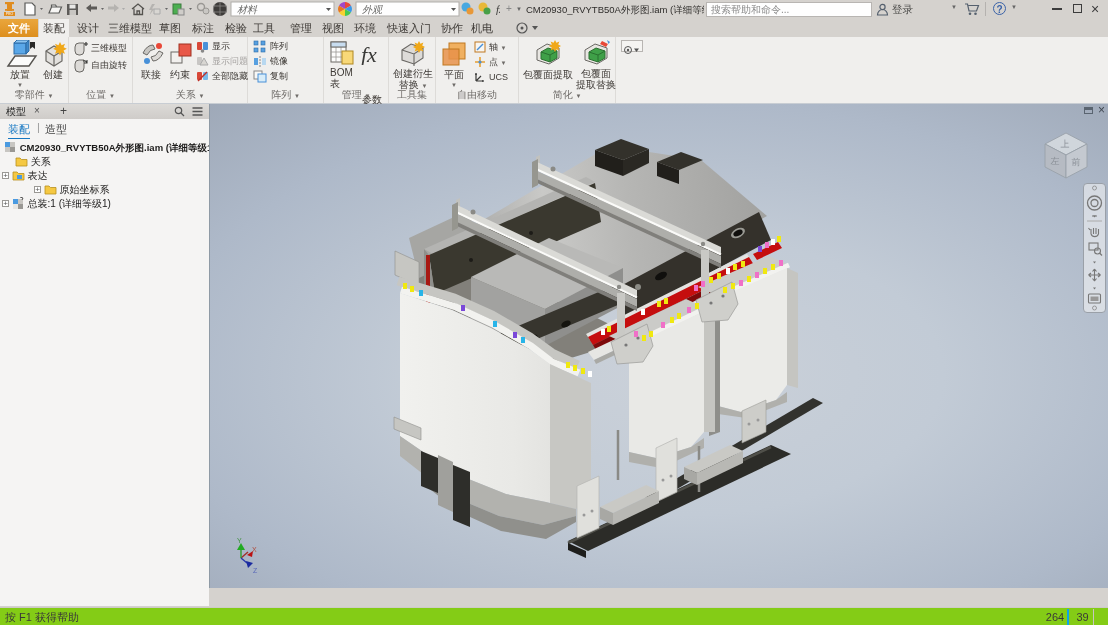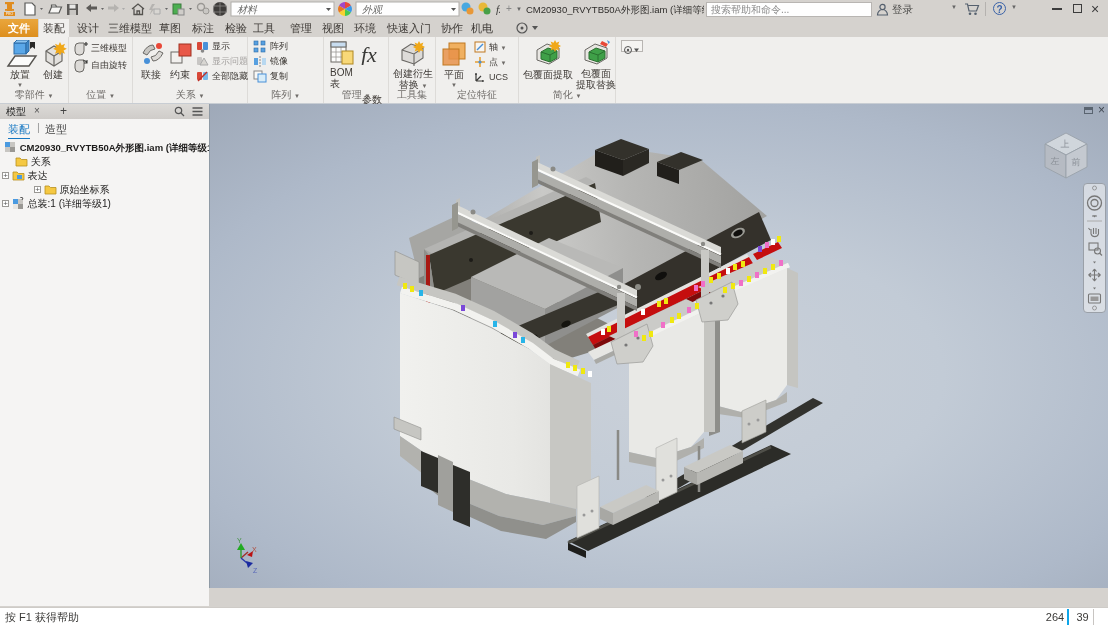--- a/index.html
+++ b/index.html
@@ -29,21 +29,21 @@
 #bswitch{position:absolute;left:0;top:16px;width:209px;height:18px;font-size:11px;}
 #btree{position:absolute;left:0;top:34px;width:209px;bottom:0;font-size:10px;color:#1c1b1a;}
 .trow{position:absolute;left:0;height:13px;line-height:13px;white-space:nowrap;}
 
 #viewport{position:absolute;left:209px;top:104px;width:899px;height:484px;background:radial-gradient(ellipse 760px 400px at 52% 56%, #cbd1d9 0%, #c2cbd6 35%, #aeb9c9 68%, #99a3b2 100%);border-left:1px solid #8f9aa5;overflow:hidden;}
 
 #doctabs{position:absolute;left:209px;top:588px;width:899px;height:19px;background:#d0cdca;border-left:1px solid #a9a6a3;}
 #hometile{position:absolute;left:1px;top:0;width:18px;height:19px;background:#c4c1be;border-right:1px solid #b0ada9;text-align:center;}
 #activetab{position:absolute;left:19px;top:0;width:114px;height:19px;background:#f7f7f6;border-bottom:3px solid #1b7fd2;font-size:11px;color:#1565ab;line-height:16px;text-align:center;}
 
-#statusbar{position:absolute;left:0;top:607px;width:1108px;height:18px;background:#ffffff;border-top:1px solid #cecbc7;font-size:11px;color:#3b3a38;line-height:17px;}
+#statusbar{position:absolute;left:0;top:607px;width:1108px;height:18px;background:#84cc16;border-top:1px solid #cecbc7;font-size:11px;color:#3b3a38;line-height:17px;}
 </style></head>
 <body>
 <div id="app">
 
   <div id="titlebar"></div>
   <svg class="abs" style="left:0;top:0;" width="500" height="19" viewBox="0 0 500 19">
 
     <rect x="7" y="2" width="5" height="9" fill="#e08c1e"></rect>
       <rect x="5" y="2" width="9" height="2.2" fill="#e08c1e"></rect>
       <rect x="5" y="9" width="9" height="1.8" fill="#e08c1e"></rect>
@@ -279,21 +279,21 @@
       <svg class="abs" style="left:38px;top:19px;" width="12" height="12" viewBox="0 0 12 12">
           <path d="M6 1 v10 M1 6 h10" stroke="#e8a030" stroke-width="1.6"></path>
           <circle cx="6" cy="6" r="1.6" fill="#4890d8"></circle>
         </svg>
       <div class="small-row" style="left:53px;top:19px;">点 <span class="dn">▼</span></div>
       <svg class="abs" style="left:38px;top:34px;" width="12" height="12" viewBox="0 0 12 12">
           <path d="M2 10 v-8 M2 10 h8 M2 10 l5-5" stroke="#3a3a38" stroke-width="1.2" fill="none"></path>
           <path d="M2 2 l-1 2 h2 z M10 10 l-2-1 v2 z" fill="#3a3a38"></path>
         </svg>
       <div class="small-row" style="left:53px;top:34px;">UCS</div>
-      <div class="rlabel">定位特征</div>
+      <div class="rlabel">自由移动</div>
     </div>
 
     <div class="rgroup" style="left:519px;width:97px;">
       <svg class="abs" style="left:14px;top:2px;" width="30" height="30" viewBox="0 0 30 30">
           <path d="M4 11 l10-6 12 4 v10 l-10 6 -12-4 z" fill="#e8e6e2" stroke="#6a6864"></path>
           <path d="M8 13 l7-4 9 3 v7 l-7 4 -9-3 z" fill="#3fa048" stroke="#2a7030"></path>
           <path d="M8 13 l9 3 7-4 M17 16 v7" fill="none" stroke="#2a7030"></path>
           <path d="M22 1 l1.4 2.8 3-1.2 -1.2 3 2.8 1.4 -2.8 1.4 1.2 3 -3-1.2 -1.4 2.8 -1.4-2.8 -3 1.2 1.2-3 -2.8-1.4 2.8-1.4 -1.2-3 3 1.2 z" fill="#f0a818"></path>
         </svg>
       <div class="ritem" style="left:3px;top:33px;text-align:center;width:52px;">包覆面提取</div>

